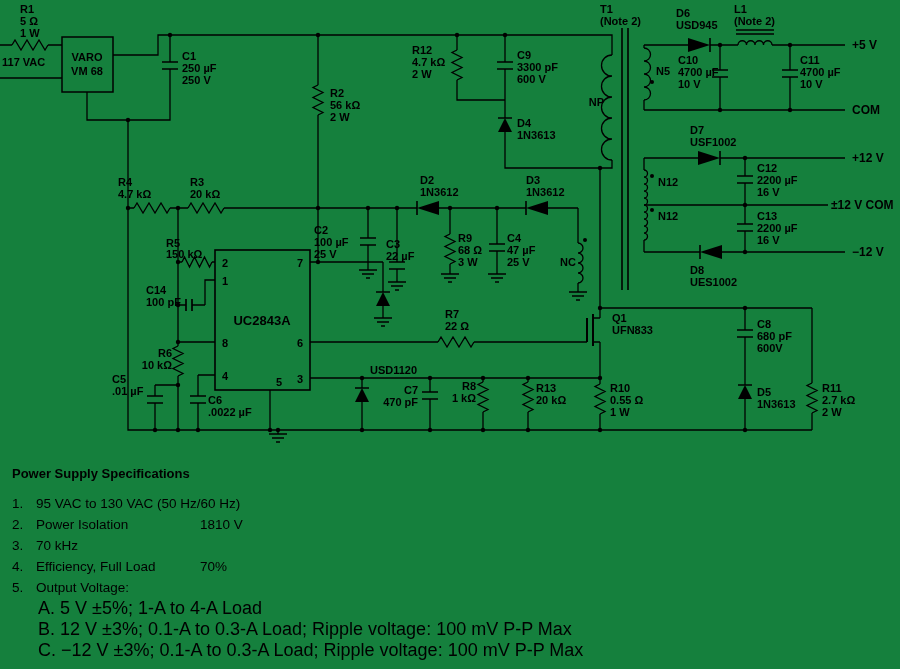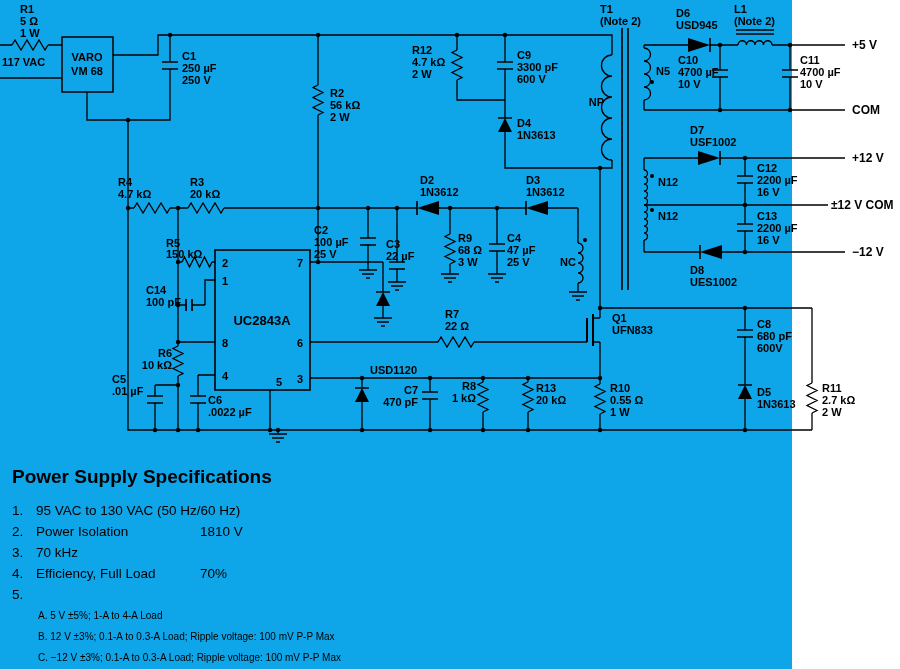--- a/index.html
+++ b/index.html
@@ -1,28 +1,28 @@
 <!DOCTYPE html>
 <html><head>
 <meta charset="utf-8">
 <style>
   html,body{margin:0;padding:0;background:#fff;width:900px;height:669px;overflow:hidden;}
-  .page{position:relative;width:792px;height:669px;background:#0ea5e9;}
+  .page{position:relative;width:900px;height:669px;background:#15803d;}
   svg{display:block;}
   svg text{fill:#000;}
   .lbl{font:bold 11px "Liberation Sans", sans-serif;}
   .out{font:bold 12px "Liberation Sans", sans-serif;}
   .icname{font:bold 13px "Liberation Sans", sans-serif;}
   .pin{font:bold 11px "Liberation Sans", sans-serif;}
   .specs{padding:6px 0 0 12px;font-family:"Liberation Sans", sans-serif;color:#000;}
-  .specs-heading{font-size:19px;font-weight:bold;margin-bottom:12px;}
+  .specs-heading{font-size:13px;font-weight:bold;margin-bottom:12px;}
   .spec-row{display:flex;font-size:13.5px;line-height:21px;}
   .spec-row .num{width:24px;flex:none;}
   .spec-row .label{width:164px;flex:none;}
-  .spec-sub{font-size:10px;line-height:21px;padding-left:26px;}
+  .spec-sub{font-size:18px;line-height:21px;padding-left:26px;}
 </style>
 </head>
 <body>
 
 <div class="page">
 
 <svg width="900" height="460" viewBox="0 0 900 460">
 
   <g stroke="#000" stroke-width="1.3" fill="none">
     <path d="M0,45 H12 M48,45 H62 M0,78 H62
@@ -309,20 +309,21 @@
     <span class="num">3.</span>
     <span class="value">70 kHz</span>
   </div>
   <div class="spec-row">
     <span class="num">4.</span>
     <span class="label">Efficiency, Full Load</span>
     <span class="value">70%</span>
   </div>
   <div class="spec-row">
     <span class="num">5.</span>
+    <span class="label">Output Voltage:</span>
     <span class="value"></span>
   </div>
   <div class="spec-sub">A. 5 V ±5%; 1-A to 4-A Load</div>
   <div class="spec-sub">B. 12 V ±3%; 0.1-A to 0.3-A Load; Ripple voltage: 100 mV P-P Max</div>
   <div class="spec-sub">C. −12 V ±3%; 0.1-A to 0.3-A Load; Ripple voltage: 100 mV P-P Max</div>
 </div>
 
 </div>
 
 </body></html>

